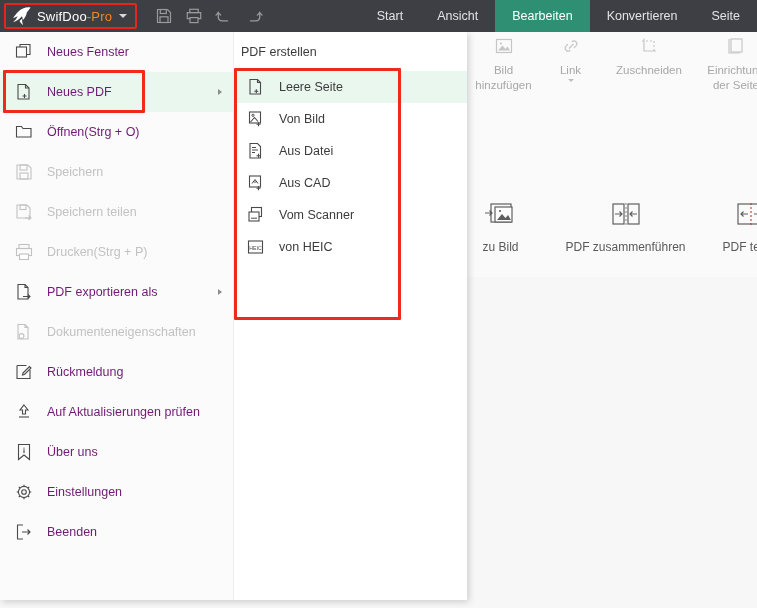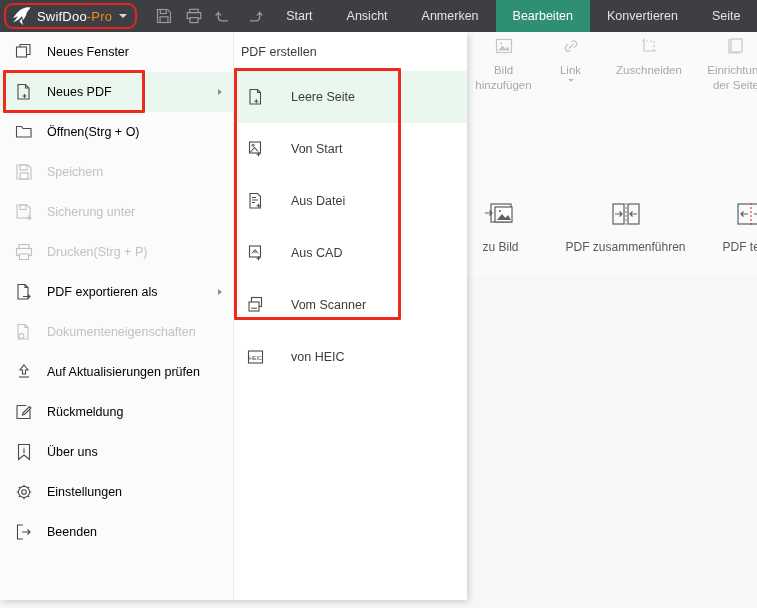--- a/index.html
+++ b/index.html
@@ -17,21 +17,21 @@
     background:#3d3f44;
     display:flex;align-items:center;
   }
   #brand-box{
     position:relative;
     margin-left:4px;
     height:26px;
     display:flex;align-items:center;
     padding:0 8px 0 4px;
     border:2px solid #e8251a;
-    border-radius:9px;
+    border-radius:2px;
     box-sizing:border-box;
   }
   #logo-icon{
     width:22px;height:20px;
     margin-right:5px;
     flex:0 0 auto;
     display:block;
   }
   #brand-text{
     font-size:13px;color:#ffffff;letter-spacing:.2px;white-space:nowrap;
@@ -124,21 +124,21 @@
     height:40px;
     display:flex;align-items:center;
     padding-left:13px;
     box-sizing:border-box;
   }
   .mi .ic{
     width:22px;height:22px;flex:0 0 auto;
     display:flex;align-items:center;justify-content:center;
     margin-right:12px;
   }
-  .mi .tx{font-size:12.5px;color:#000000;white-space:nowrap;}
+  .mi .tx{font-size:12.5px;color:#701a75;white-space:nowrap;}
   .mi.dim .tx{color:#c2c2c2;}
   .mi .arrow{
     position:absolute;right:11px;top:50%;margin-top:-3px;
     width:0;height:0;
     border-top:3.5px solid transparent;
     border-bottom:3.5px solid transparent;
     border-left:4.5px solid #8d8d8d;
   }
   .mi.sel{background:#eaf7ef;}
   #mi-hl-row{
@@ -150,21 +150,21 @@
     position:absolute;left:234px;top:0;width:233px;height:568px;background:#ffffff;
   }
   #submenu-title{
     position:absolute;left:7px;top:13px;
     font-size:12.5px;color:#3c3c3c;
   }
   #submenu-list{
     position:absolute;left:0;top:39px;width:233px;
   }
   .si{
-    height:52px;display:flex;align-items:center;padding-left:11px;box-sizing:border-box;gap:12px;
+    height:32px;display:flex;align-items:center;padding-left:11px;box-sizing:border-box;
   }
   .si .ic{
     width:22px;height:22px;flex:0 0 auto;
     display:flex;align-items:center;justify-content:center;margin-right:12px;
   }
   .si .tx{font-size:12.5px;color:#3c3c3c;white-space:nowrap;}
   .si.sel{background:#eaf7ef;}
 
   
   .redbox{
@@ -327,21 +327,21 @@
     </div>
 
     <div class="mi dim">
       <span class="ic">
         <svg width="18" height="18" viewBox="0 0 18 18">
           <path d="M2 2 H12 L15 5 V15 H2 Z" fill="none" stroke="#c2c2c2" stroke-width="1.1"></path>
           <rect x="5" y="2" width="6" height="4.5" fill="none" stroke="#c2c2c2" stroke-width="1.1"></rect>
           <path d="M10 15 H16 M13.5 12.5 L16 15 L13.5 17" stroke="#c2c2c2" stroke-width="1.1" fill="none"></path>
         </svg>
       </span>
-      <span class="tx">Sicherung unter</span>
+      <span class="tx">Speichern teilen</span>
     </div>
 
     <div class="mi dim">
       <span class="ic">
         <svg width="18" height="18" viewBox="0 0 18 18">
           <rect x="4" y="1.5" width="10" height="4" fill="none" stroke="#c2c2c2" stroke-width="1.1"></rect>
           <rect x="1.5" y="5.5" width="15" height="7" fill="none" stroke="#c2c2c2" stroke-width="1.1"></rect>
           <rect x="4.5" y="11" width="9" height="5.5" fill="#ffffff" stroke="#c2c2c2" stroke-width="1.1"></rect>
         </svg>
       </span>
@@ -367,35 +367,35 @@
           <path d="M10 1.5 V4.5 H13" fill="none" stroke="#c2c2c2" stroke-width="1.1"></path>
           <circle cx="6.5" cy="13" r="2.4" fill="#ffffff" stroke="#c2c2c2" stroke-width="1.1"></circle>
         </svg>
       </span>
       <span class="tx">Dokumenteneigenschaften</span>
     </div>
 
     <div class="mi">
       <span class="ic">
         <svg width="18" height="18" viewBox="0 0 18 18">
+          <path d="M2 2.5 H11.5 M2 2.5 V15.5 H15 V7" fill="none" stroke="#4a4a4a" stroke-width="1.1"></path>
+          <path d="M8 10 L14.5 3.5 L16 5 L9.5 11.5 L7.5 12 Z" fill="none" stroke="#4a4a4a" stroke-width="1.1"></path>
+        </svg>
+      </span>
+      <span class="tx">Rückmeldung</span>
+    </div>
+
+    <div class="mi">
+      <span class="ic">
+        <svg width="18" height="18" viewBox="0 0 18 18">
           <path d="M9 2 L13 7 H10.5 V11 H7.5 V7 H5 Z" fill="none" stroke="#4a4a4a" stroke-width="1.1"></path>
           <path d="M4 14 H14" stroke="#4a4a4a" stroke-width="1.1"></path>
         </svg>
       </span>
       <span class="tx">Auf Aktualisierungen prüfen</span>
-    </div>
-
-    <div class="mi">
-      <span class="ic">
-        <svg width="18" height="18" viewBox="0 0 18 18">
-          <path d="M2 2.5 H11.5 M2 2.5 V15.5 H15 V7" fill="none" stroke="#4a4a4a" stroke-width="1.1"></path>
-          <path d="M8 10 L14.5 3.5 L16 5 L9.5 11.5 L7.5 12 Z" fill="none" stroke="#4a4a4a" stroke-width="1.1"></path>
-        </svg>
-      </span>
-      <span class="tx">Rückmeldung</span>
     </div>
 
     <div class="mi">
       <span class="ic">
         <svg width="18" height="18" viewBox="0 0 18 18">
           <path d="M3.5 1.5 H14.5 V16.5 L9 12 L3.5 16.5 Z" fill="none" stroke="#4a4a4a" stroke-width="1.1"></path>
           <path d="M9 5 V5.2 M9 6.8 V9.5" stroke="#4a4a4a" stroke-width="1.2" stroke-linecap="round"></path>
         </svg>
       </span>
       <span class="tx">Über uns</span>
@@ -443,21 +443,21 @@
 
       <div class="si">
         <span class="ic">
           <svg width="18" height="18" viewBox="0 0 18 18">
             <rect x="2.5" y="2" width="11" height="11" fill="none" stroke="#4a4a4a" stroke-width="1.1"></rect>
             <circle cx="6" cy="5.3" r="1.1" fill="none" stroke="#4a4a4a" stroke-width="1"></circle>
             <path d="M3.5 12 L7.5 7.5 L11 11.5" fill="none" stroke="#4a4a4a" stroke-width="1.1"></path>
             <path d="M9.5 14.3 H13.5 M11.5 12.3 V16.3" stroke="#4a4a4a" stroke-width="1.1"></path>
           </svg>
         </span>
-        <span class="tx">Von Start</span>
+        <span class="tx">Von Bild</span>
       </div>
 
       <div class="si">
         <span class="ic">
           <svg width="18" height="18" viewBox="0 0 18 18">
             <path d="M3 1.5 H10.5 L13.5 4.5 V16 H3 Z" fill="none" stroke="#4a4a4a" stroke-width="1.1"></path>
             <path d="M5 5.5 H9 M5 8 H11 M5 10.5 H8" stroke="#4a4a4a" stroke-width="1"></path>
             <path d="M9.5 13.8 H13.5 M11.5 11.8 V15.8" stroke="#4a4a4a" stroke-width="1.1"></path>
           </svg>
         </span>
@@ -542,18 +542,17 @@
       <svg width="18" height="16" viewBox="0 0 18 16">
         <path d="M14.7 4.2 V9.2 A3.6 3.6 0 0 1 11.1 12.8 H5.4" fill="none" stroke="#b9b9b9" stroke-width="1.3" stroke-linecap="round"></path>
         <path d="M14.7 4.6 L17 7.1 M14.7 4.6 L12.3 7.1" fill="none" stroke="#b9b9b9" stroke-width="1.3" stroke-linecap="round"></path>
       </svg>
     </span>
   </div>
 
   <div id="tabs">
     <div class="tab">Start</div>
     <div class="tab">Ansicht</div>
-    <div class="tab">Anmerken</div>
     <div class="tab active">Bearbeiten</div>
     <div class="tab">Konvertieren</div>
     <div class="tab">Seite</div>
   </div>
 </div>
 
 </body></html>

